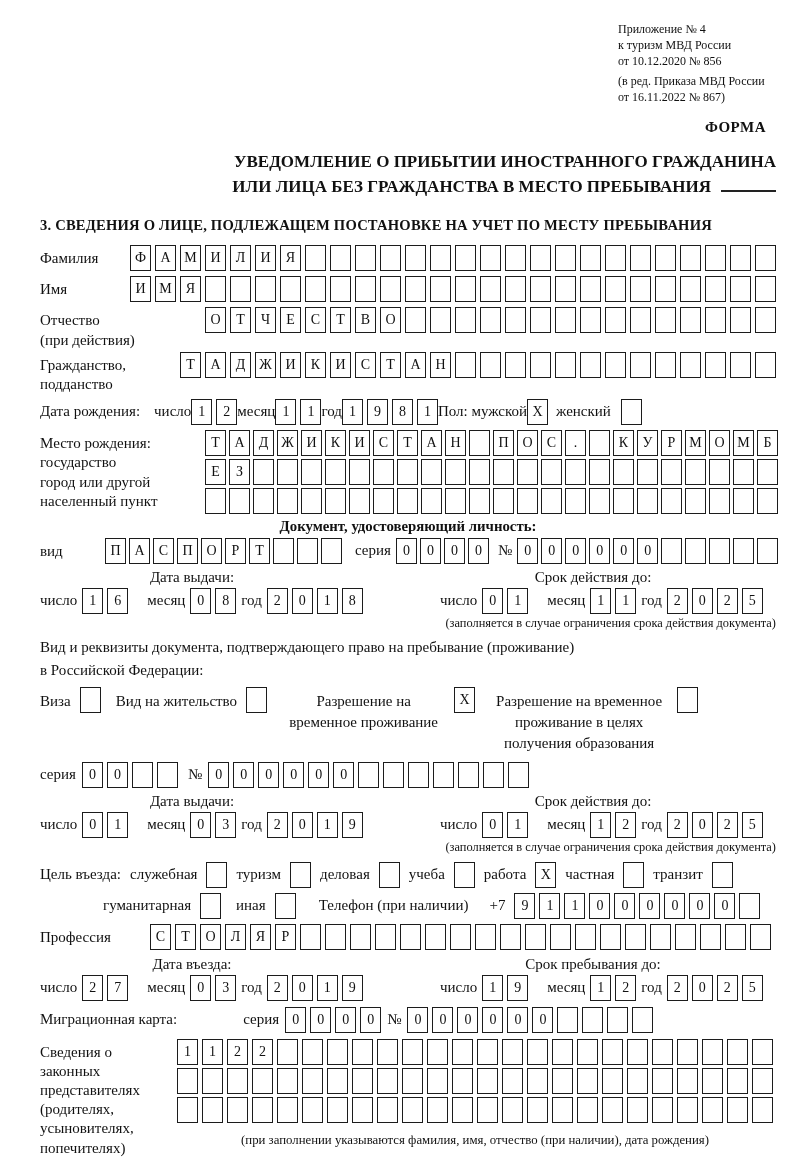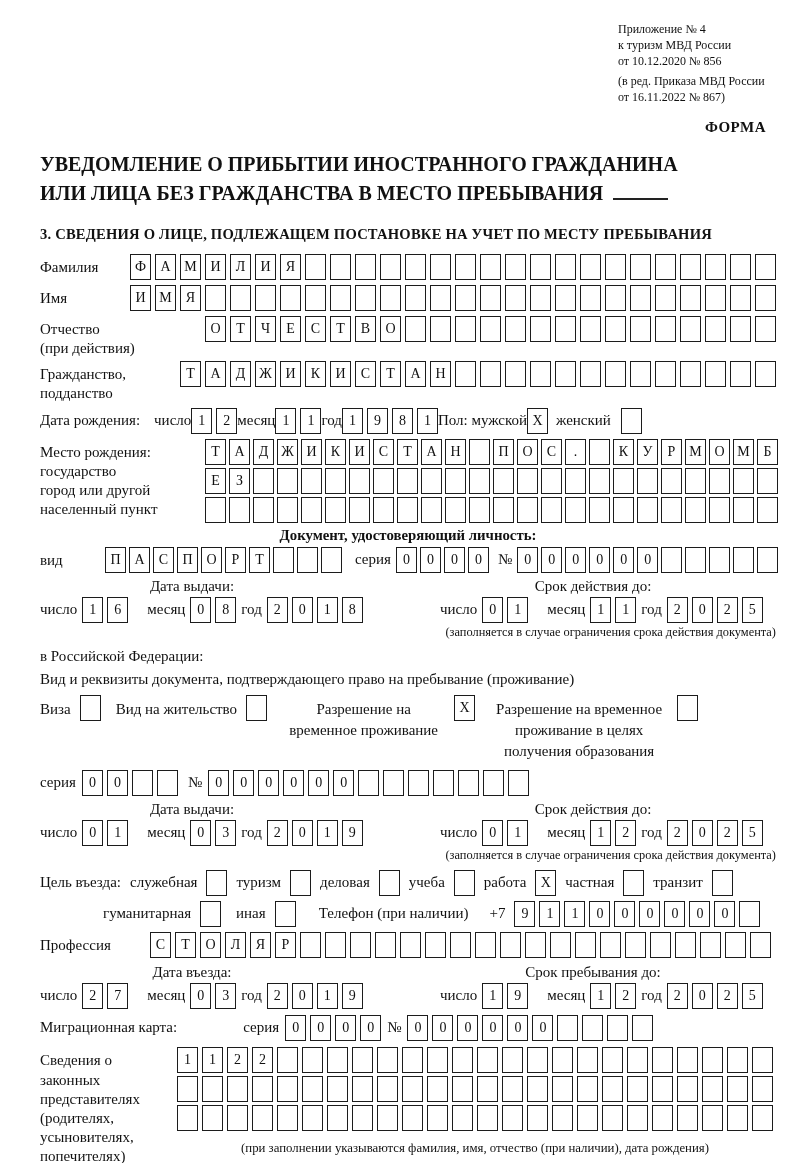--- a/index.html
+++ b/index.html
@@ -8,21 +8,21 @@
     font-family:"Liberation Serif", serif;font-size:15px;
   }
   .page{box-sizing:border-box;width:800px;height:1163px;padding:22px 24px 0 40px;}
 
   
   .hdr{margin-left:578px;font-size:12px;line-height:1.32;white-space:nowrap;}
   .hdr .gap{margin-top:5px;}
   .forma{margin-top:13px;text-align:right;padding-right:10px;font-weight:bold;font-size:15px;letter-spacing:.5px;}
 
   
-  .title{margin-top:14px;text-align:left;font-weight:bold;font-size:20px;line-height:1.45;}
+  .title{margin-top:14px;text-align:right;font-weight:bold;font-size:17px;line-height:1.45;}
   .blank{display:inline-block;width:55px;border-bottom:2px solid #222;margin-left:10px;vertical-align:baseline;}
   .sec-h{margin-top:18px;font-weight:bold;font-size:14.6px;letter-spacing:.2px;}
 
   
   .row{display:flex;align-items:flex-start;margin-top:5px;}
   .label{flex:none;line-height:1.28;padding-top:4px;}
   .w60{width:60px;} .w90{width:90px;} .w110{width:110px;} .w137{width:137px;}
   .w140{width:140px;} .w165{width:165px;}
   .lbl{white-space:nowrap;padding-top:4px;}
 
@@ -416,22 +416,22 @@
             <span class="cell">0</span>
             <span class="cell">2</span>
             <span class="cell">5</span>
           </span>
       </div>
     </div>
   </div>
   <div class="note-r">(заполняется в случае ограничения срока действия документа)</div>
 
   <div class="intro">
+    <div>Вид и реквизиты документа, подтверждающего право на пребывание (проживание)</div>
     <div>в Российской Федерации:</div>
-    <div>Вид и реквизиты документа, подтверждающего право на пребывание (проживание)</div>
   </div>
 
   <div class="opts">
     <div class="opt">
       <span class="opt-label">Виза</span>
       <span class="boxes">
           <span class="cell"></span>
         </span>
     </div>
     <div class="opt">

